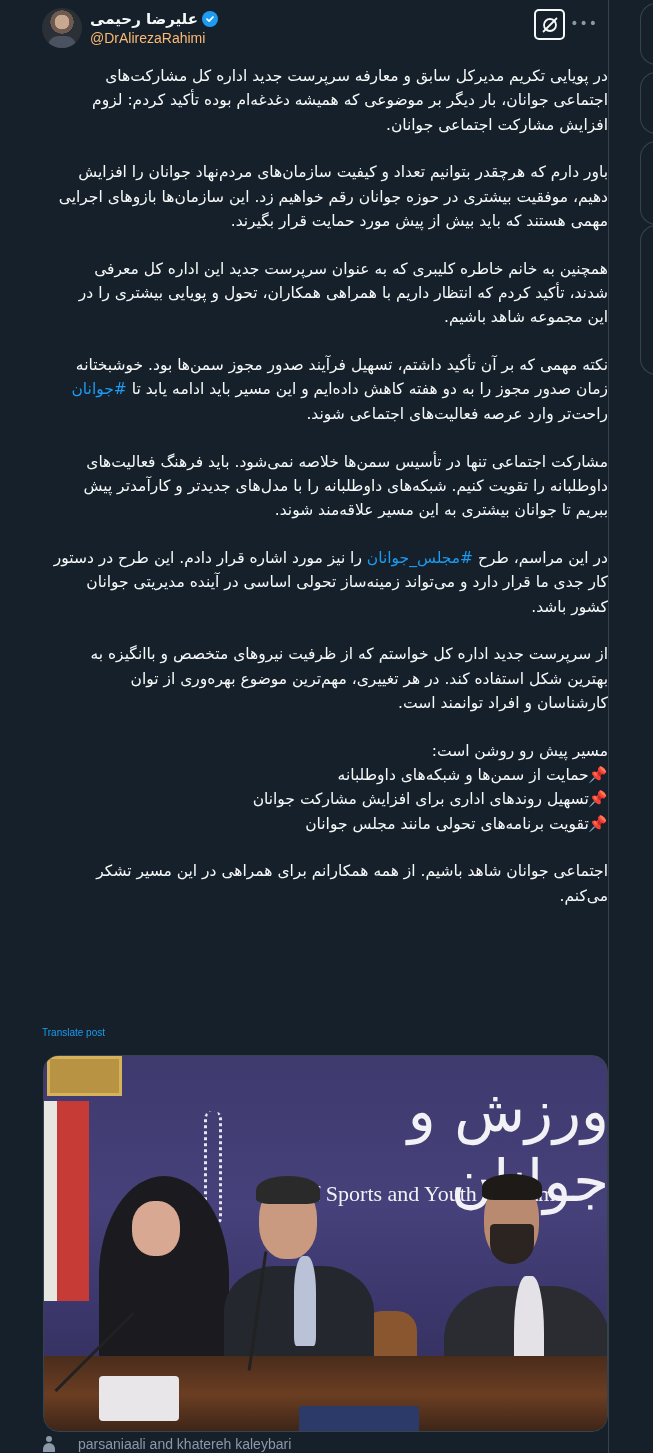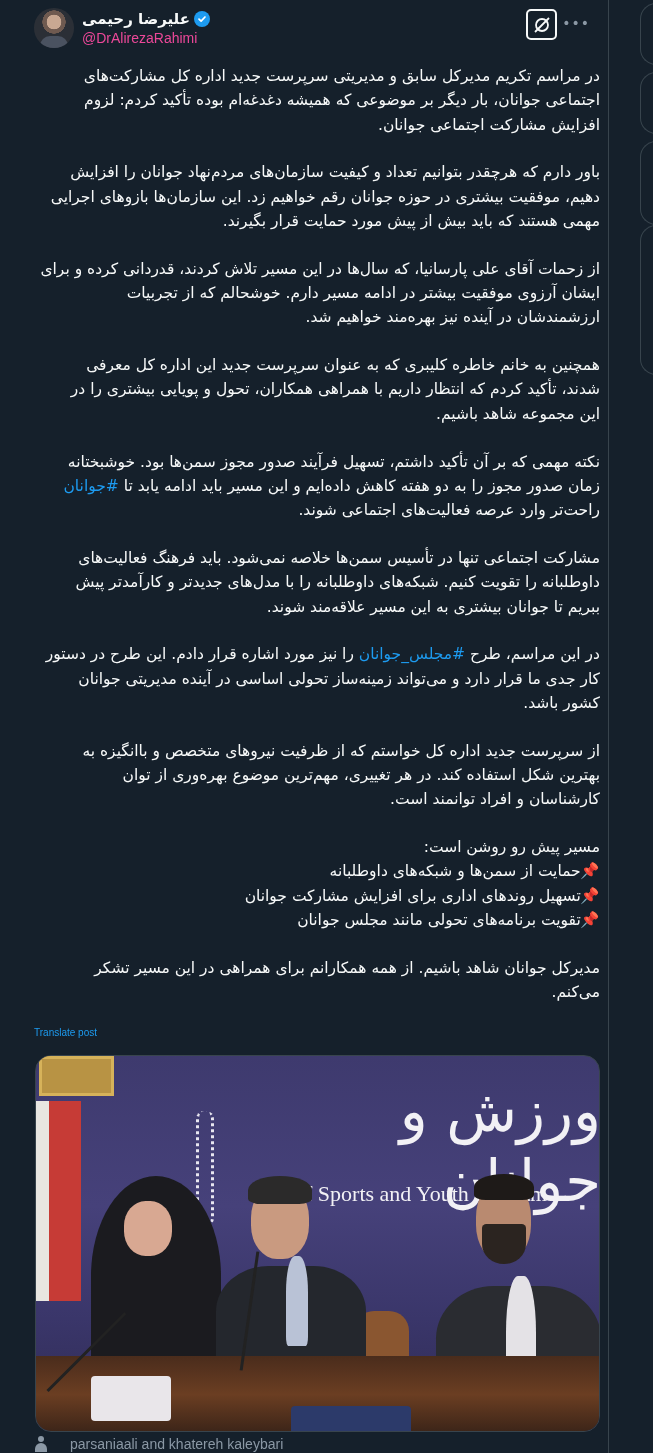--- a/index.html
+++ b/index.html
@@ -13,21 +13,21 @@
   .divider-v {
     position: absolute; left: 608px; top: 0; width: 1px; height: 1453px;
     background: #38444d;
   }
   .side-card {
     position: absolute; left: 640px; width: 40px;
     border: 1px solid #38444d; border-right: none;
     border-radius: 16px 0 0 16px;
   }
   .tweet {
-    position: absolute; left: 8px; top: 0; width: 608px; height: 1074px;
+    position: absolute; left: 16px; top: 0; width: 608px; height: 1074px;
     padding: 8px 16px 0 26px;
   }
   .header {
     position: absolute; top: 8px; left: 26px; right: 16px; height: 44px;
   }
   .avatar {
     position: absolute; left: 0; top: 0; width: 40px; height: 40px;
     border-radius: 50%;
     background: radial-gradient(circle at 50% 35%, #c9a892 0 22%, #6f5a50 23% 35%, #2b2f36 36% 100%);
     overflow: hidden;
@@ -38,21 +38,21 @@
   }
   .name-row {
     position: absolute; left: 48px; top: 2px; display: flex; align-items: center; gap: 4px;
   }
   .display-name { font-weight: bold; font-size: 15px; color: #f7f9f9; }
   .verified {
     width: 16px; height: 16px; border-radius: 50%; background: #1d9bf0;
     display: inline-flex; align-items: center; justify-content: center;
   }
   .handle {
-    position: absolute; left: 48px; top: 22px; font-size: 14px; color: #ec4899;
+    position: absolute; left: 48px; top: 22px; font-size: 14px; color: #fdba74;
     font-family: "Liberation Sans", sans-serif;
   }
   .grok-btn {
     position: absolute; right: 43px; top: 1px; width: 31px; height: 31px;
     border: 2px solid #f7f9f9; border-radius: 5px;
     display: flex; align-items: center; justify-content: center;
   }
   .more-btn {
     position: absolute; right: 10px; top: 10px; font-size: 14px; color: #8b98a5;
     letter-spacing: 1px; line-height: 10px;
@@ -144,33 +144,28 @@
         <svg width="20" height="20" viewBox="0 0 20 20">
           <circle cx="10" cy="10" r="6" stroke="#f7f9f9" stroke-width="1.8" fill="none"></circle>
           <line x1="3" y1="17" x2="17" y2="3" stroke="#f7f9f9" stroke-width="1.8"></line>
         </svg>
       </div>
       <div class="more-btn">•••</div>
     </div>
 
     <div class="body-text">
       <div class="para">
-        <span class="line">در مراسم تکریم مدیرکل سابق و مدیریتی سرپرست جدید اداره کل مشارکت‌های</span>
+        <span class="line">در پویایی تکریم مدیرکل سابق و معارفه سرپرست جدید اداره کل مشارکت‌های</span>
         <span class="line">اجتماعی جوانان، بار دیگر بر موضوعی که همیشه دغدغه‌ام بوده تأکید کردم: لزوم</span>
         <span class="line">افزایش مشارکت اجتماعی جوانان.</span>
       </div>
       <div class="para">
         <span class="line">باور دارم که هرچقدر بتوانیم تعداد و کیفیت سازمان‌های مردم‌نهاد جوانان را افزایش</span>
         <span class="line">دهیم، موفقیت بیشتری در حوزه جوانان رقم خواهیم زد. این سازمان‌ها بازوهای اجرایی</span>
         <span class="line">مهمی هستند که باید بیش از پیش مورد حمایت قرار بگیرند.</span>
-      </div>
-      <div class="para">
-        <span class="line">از زحمات آقای علی پارسانیا، که سال‌ها در این مسیر تلاش کردند، قدردانی کرده و برای</span>
-        <span class="line">ایشان آرزوی موفقیت بیشتر در ادامه مسیر دارم. خوشحالم که از تجربیات</span>
-        <span class="line">ارزشمندشان در آینده نیز بهره‌مند خواهیم شد.</span>
       </div>
       <div class="para">
         <span class="line">همچنین به خانم خاطره کلیبری که به عنوان سرپرست جدید این اداره کل معرفی</span>
         <span class="line">شدند، تأکید کردم که انتظار داریم با همراهی همکاران، تحول و پویایی بیشتری را در</span>
         <span class="line">این مجموعه شاهد باشیم.</span>
       </div>
       <div class="para">
         <span class="line">نکته مهمی که بر آن تأکید داشتم، تسهیل فرآیند صدور مجوز سمن‌ها بود. خوشبختانه</span>
         <span class="line"><span>زمان صدور مجوز را به دو هفته کاهش داده‌ایم و این مسیر باید ادامه یابد تا </span><span class="hashtag">#جوانان</span></span>
         <span class="line">راحت‌تر وارد عرصه فعالیت‌های اجتماعی شوند.</span>
@@ -190,21 +185,21 @@
         <span class="line">بهترین شکل استفاده کند. در هر تغییری، مهم‌ترین موضوع بهره‌وری از توان</span>
         <span class="line">کارشناسان و افراد توانمند است.</span>
       </div>
       <div class="para">
         <span class="line">مسیر پیش رو روشن است:</span>
         <span class="line">📌حمایت از سمن‌ها و شبکه‌های داوطلبانه</span>
         <span class="line">📌تسهیل روندهای اداری برای افزایش مشارکت جوانان</span>
         <span class="line">📌تقویت برنامه‌های تحولی مانند مجلس جوانان</span>
       </div>
       <div class="para">
-        <span class="line">مدیرکل جوانان شاهد باشیم. از همه همکارانم برای همراهی در این مسیر تشکر</span>
+        <span class="line">اجتماعی جوانان شاهد باشیم. از همه همکارانم برای همراهی در این مسیر تشکر</span>
         <span class="line">می‌کنم.</span>
       </div>
     </div>
 
     <div class="translate">Translate post</div>
 
     <div class="photo">
       <div class="frame"></div>
       <div class="flag"></div>
       <div class="ornament"></div>

